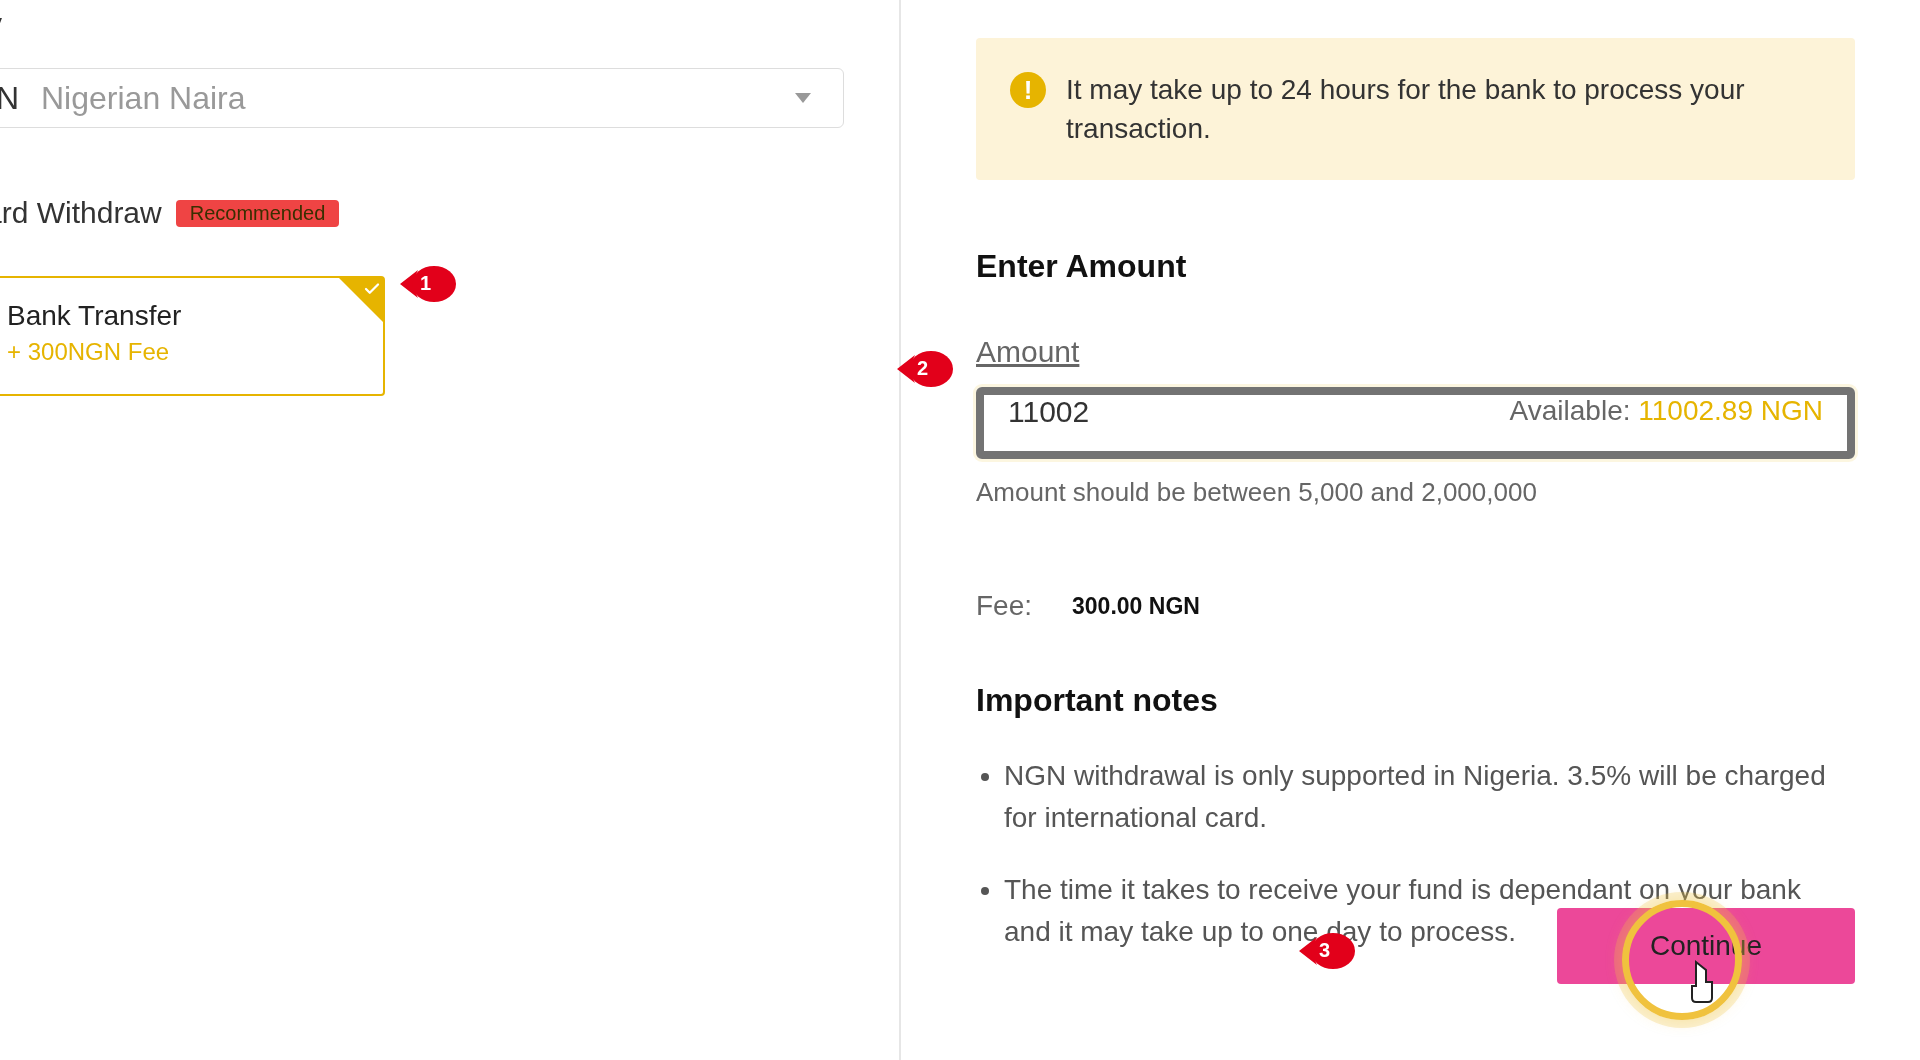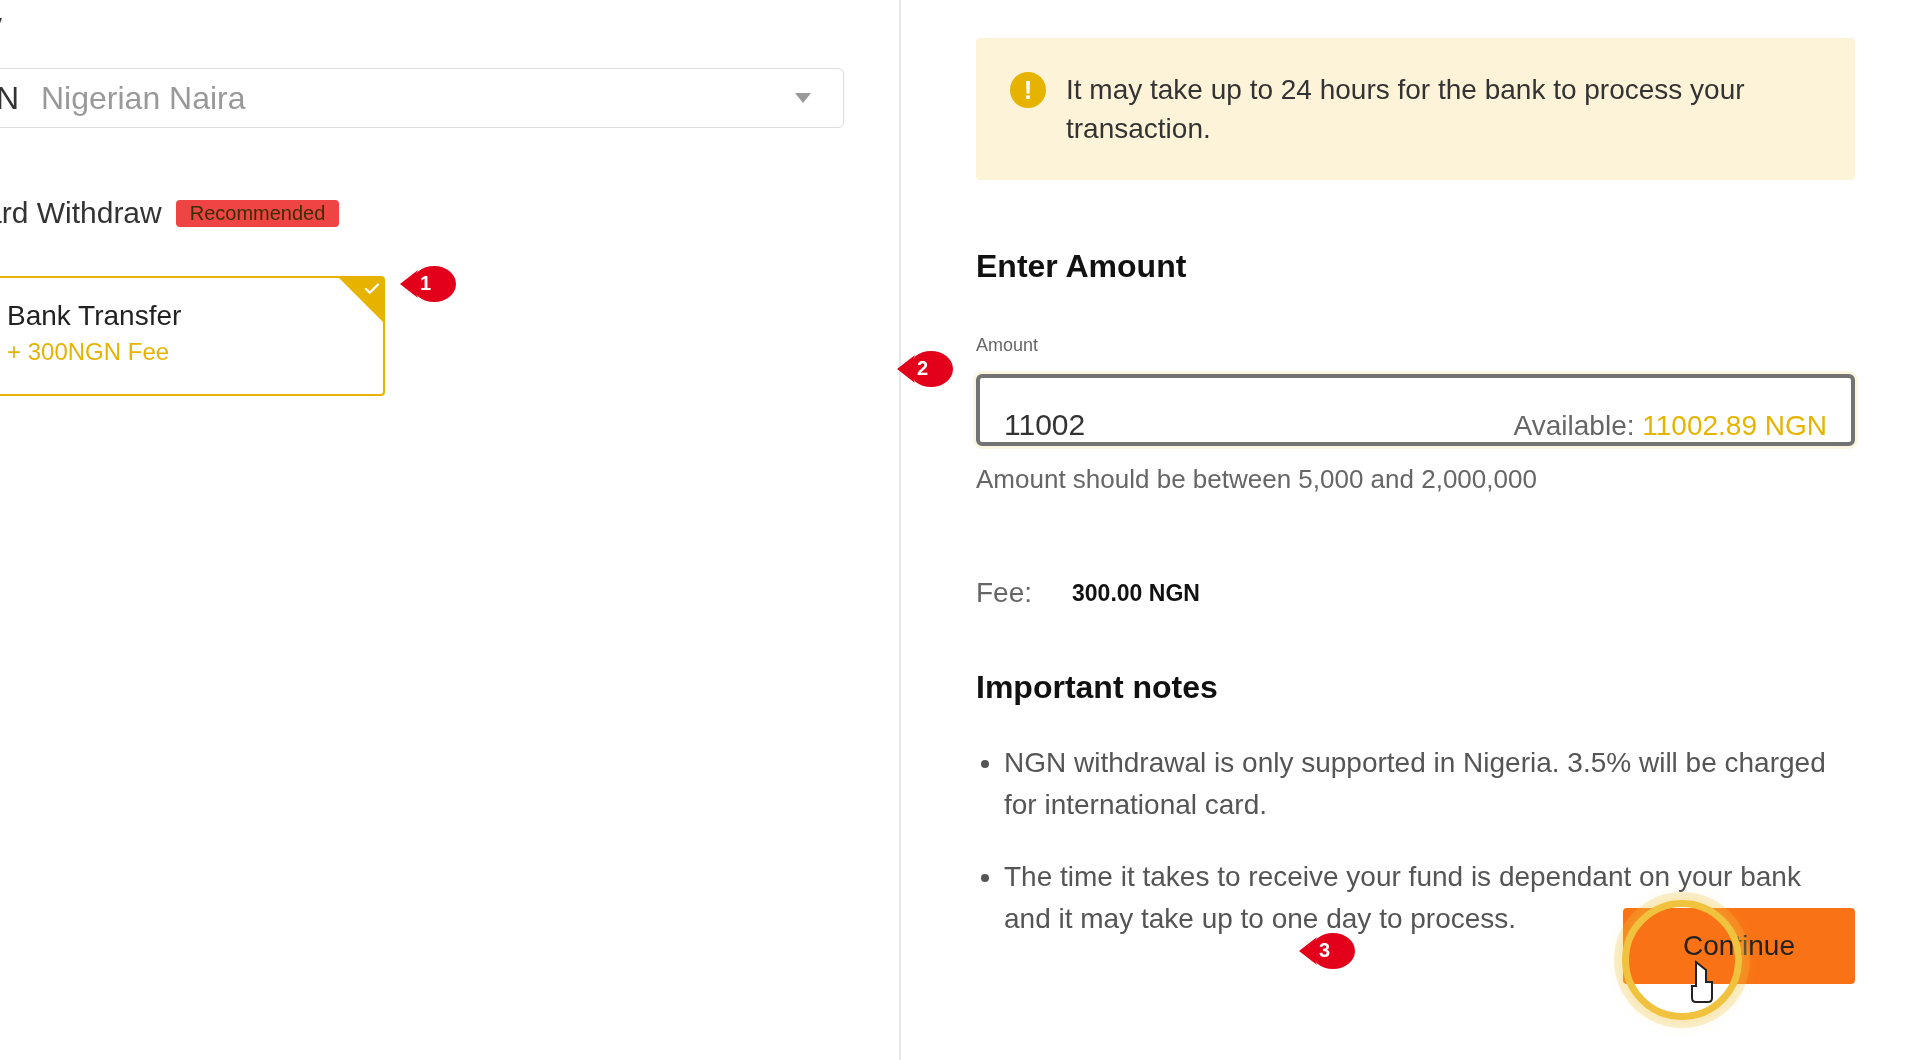--- a/index.html
+++ b/index.html
@@ -23,34 +23,34 @@
     .marker { position:absolute; display:flex; align-items:center; z-index:10; }
     .marker svg { display:block; }
     .marker .num { position:absolute; color:#fff; font-weight:bold; font-size:20px; }
     .m1 { left:400px; top:264px; }
     .m2 { left:-4px; top:349px; }
     .m3 { left:398px; top:931px; }
     .alert-box { background:#fdf3d8; border-radius:4px; margin-top:38px; padding:32px 34px; display:flex; gap:20px; }
     .alert-circle { width:36px; height:36px; border-radius:50%; background:#e6b400; color:#fff; display:flex; align-items:center; justify-content:center; font-size:26px; font-weight:bold; flex-shrink:0; margin-top:2px; }
     .alert-text { font-size:28px; color:#333; line-height:1.4; }
     .enter-amount { font-size:32px; color:#111; font-weight:600; margin-top:68px; }
-    .amount-label { font-size:18px; color:#666; margin-top:50px; }
-    .amount-box { position:relative; border:4px solid #737373; border-radius:6px; margin-top:18px; height:72px; display:flex; align-items:flex-end; padding:0 24px; box-shadow:0 0 0 3px rgba(230,180,0,0.12); }
+    .amount-label { font-size:30px; color:#666; margin-top:50px;text-decoration:underline; }
+    .amount-box { position:relative; border:8px solid #737373; border-radius:6px; margin-top:18px; height:72px; display:flex; align-items:flex-start; padding:0 24px; box-shadow:0 0 0 3px rgba(230,180,0,0.12); }
     .amount-input { border:none; outline:none; font-size:30px; color:#333; width:300px; background:transparent; }
     .avail { margin-left:auto; font-size:28px; color:#666; }
     .avail .val { color:#e6b400; }
     .hint { font-size:26px; color:#666; margin-top:18px; }
     .fee-row { display:flex; align-items:center; gap:40px; margin-top:82px; }
     .fee-lbl { font-size:28px; color:#666; }
     .fee-val { font-size:23px; color:#111; font-weight:600;text-align:center; }
     .youget-row { display:flex; align-items:center; gap:30px; margin-top:26px; }
     .imp-notes { font-size:32px; font-weight:600; color:#111; margin-top:60px; }
     .notes-list { list-style:disc; padding-left:28px; margin-top:36px; }
     .notes-list li { font-size:28px; color:#555; line-height:1.5; margin-bottom:30px; }
-    .continue-btn { background:#f97316; color:#222; font-size:28px; border:none; border-radius:4px; padding:22px 60px; position:absolute; right:65px; bottom:76px; cursor:pointer; }
+    .continue-btn { background:#ec4899; color:#222; font-size:28px; border:none; border-radius:4px; padding:22px 93px; position:absolute; right:65px; bottom:76px; cursor:pointer; }
     .ring { position:absolute; width:120px; height:120px; border:7px solid #f0c23e; border-radius:50%; right:178px; bottom:40px; pointer-events:none; box-shadow:0 0 0 8px rgba(240,194,62,0.25), 0 0 16px rgba(240,194,62,0.35); }
     .cursor { position:absolute; right:198px; bottom:54px; pointer-events:none; }
     .m1 .num { left:20px; top:8px; }
     .m2 .num { left:20px; top:8px; }
     .m3 .num { left:20px; top:8px; }
   </style>
 </head>
 <body>
 
 <div class="container">

